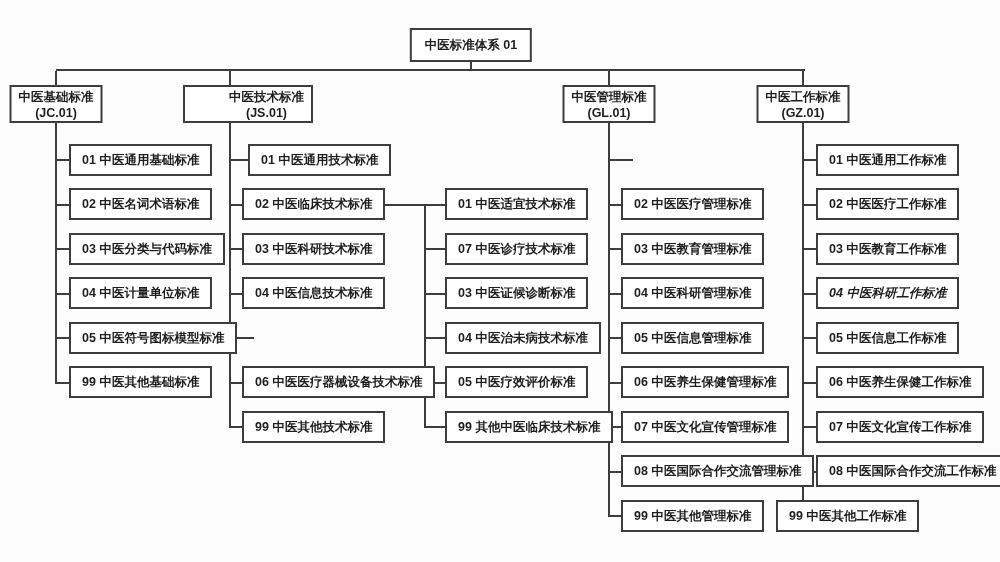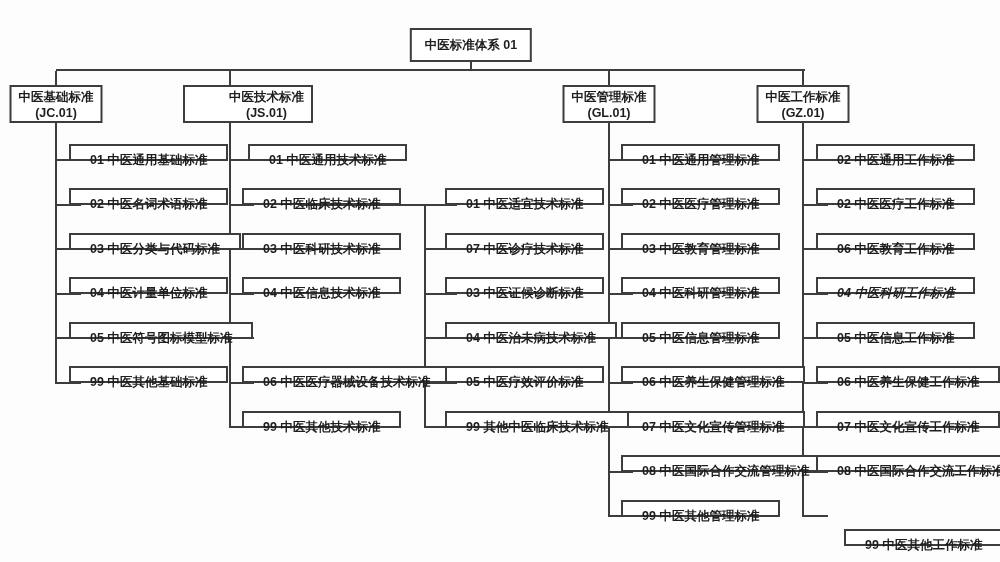--- a/index.html
+++ b/index.html
@@ -37,22 +37,22 @@
   }
   .branch-header {
     top:85px;
     height:38px;
     padding:2px 7px;
     line-height:16px;
     text-align:center;
     transform:translateX(-50%);
   }
   .child-node {
-    height:17px; line-height:29px;
-    padding:0 19px;
+    height:32px; line-height:29px;
+    padding:0 11px;
   }
 </style>
 </head>
 <body>
 
 <div id="canvas">
     <div class="line" style="left: 470px; top: 62px; width: 2px; height: 9px;"></div>
     <div class="line" style="left: 56px; top: 69px; width: 749px; height: 2px;"></div>
     <div class="line" style="left: 55px; top: 71px; width: 2px; height: 14px;"></div>
     <div class="line" style="left: 55px; top: 123px; width: 2px; height: 260.5px;"></div>
@@ -119,41 +119,40 @@
     <div class="node child-node" style="left: 248px; top: 143.5px;">01 中医通用技术标准</div>
     <div class="node child-node" style="left: 242px; top: 188px;">02 中医临床技术标准</div>
     <div class="node child-node" style="left: 242px; top: 232.5px;">03 中医科研技术标准</div>
     <div class="node child-node" style="left: 242px; top: 277px;">04 中医信息技术标准</div>
     <div class="node child-node" style="left: 242px; top: 366px;">06 中医医疗器械设备技术标准</div>
     <div class="node child-node" style="left: 242px; top: 410.5px;">99 中医其他技术标准</div>
     <div class="node branch-header" style="left: 609px;">
       <div>中医管理标准</div>
       <div>(GL.01)</div>
     </div>
-    <div class="node child-node" style="left: 621px; top: 143.5px;">01 中医通用管理标准</div>
     <div class="node child-node" style="left: 621px; top: 188px;">02 中医医疗管理标准</div>
     <div class="node child-node" style="left: 621px; top: 232.5px;">03 中医教育管理标准</div>
     <div class="node child-node" style="left: 621px; top: 277px;">04 中医科研管理标准</div>
     <div class="node child-node" style="left: 621px; top: 321.5px;">05 中医信息管理标准</div>
     <div class="node child-node" style="left: 621px; top: 366px;">06 中医养生保健管理标准</div>
     <div class="node child-node" style="left: 621px; top: 410.5px;">07 中医文化宣传管理标准</div>
     <div class="node child-node" style="left: 621px; top: 455px;">08 中医国际合作交流管理标准</div>
     <div class="node child-node" style="left: 621px; top: 499.5px;">99 中医其他管理标准</div>
     <div class="node branch-header" style="left: 803px;">
       <div>中医工作标准</div>
       <div>(GZ.01)</div>
     </div>
-    <div class="node child-node" style="left: 816px; top: 143.5px;">02 中医通用工作标准</div>
+    <div class="node child-node" style="left: 816px; top: 143.5px;">01 中医通用工作标准</div>
     <div class="node child-node" style="left: 816px; top: 188px;">02 中医医疗工作标准</div>
-    <div class="node child-node" style="left: 816px; top: 232.5px;">06 中医教育工作标准</div>
+    <div class="node child-node" style="left: 816px; top: 232.5px;">03 中医教育工作标准</div>
     <div class="node child-node" style="left: 816px; top: 277px; font-style: italic;">04 中医科研工作标准</div>
     <div class="node child-node" style="left: 816px; top: 321.5px;">05 中医信息工作标准</div>
     <div class="node child-node" style="left: 816px; top: 366px;">06 中医养生保健工作标准</div>
     <div class="node child-node" style="left: 816px; top: 410.5px;">07 中医文化宣传工作标准</div>
     <div class="node child-node" style="left: 816px; top: 455px;">08 中医国际合作交流工作标准</div>
-    <div class="node child-node" style="left: 844px; top: 499.5px; margin-top: 29px;">99 中医其他工作标准</div>
+    <div class="node child-node" style="left: 776px; top: 499.5px;">99 中医其他工作标准</div>
     <div class="node child-node" style="left: 445px; top: 188px;">01 中医适宜技术标准</div>
     <div class="node child-node" style="left: 445px; top: 232.5px;">07 中医诊疗技术标准</div>
     <div class="node child-node" style="left: 445px; top: 277px;">03 中医证候诊断标准</div>
     <div class="node child-node" style="left: 445px; top: 321.5px;">04 中医治未病技术标准</div>
     <div class="node child-node" style="left: 445px; top: 366px;">05 中医疗效评价标准</div>
     <div class="node child-node" style="left: 445px; top: 410.5px;">99 其他中医临床技术标准</div>
   </div>
 
 </body></html>

